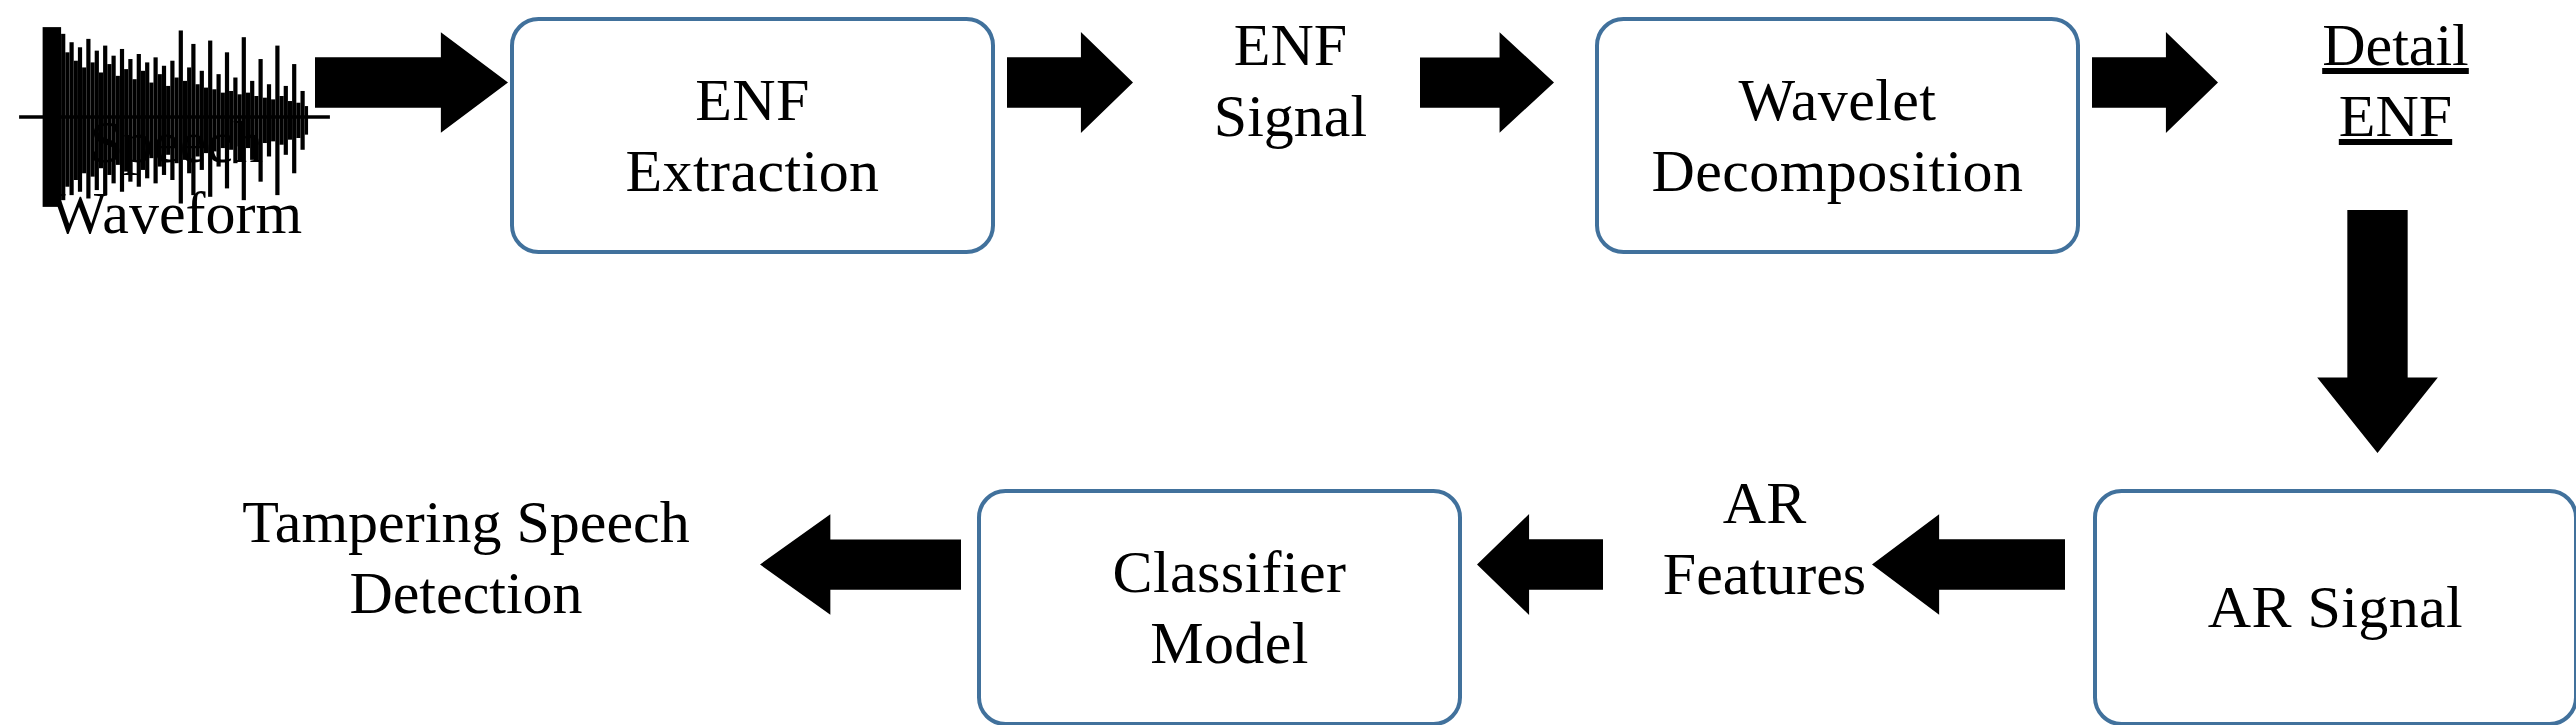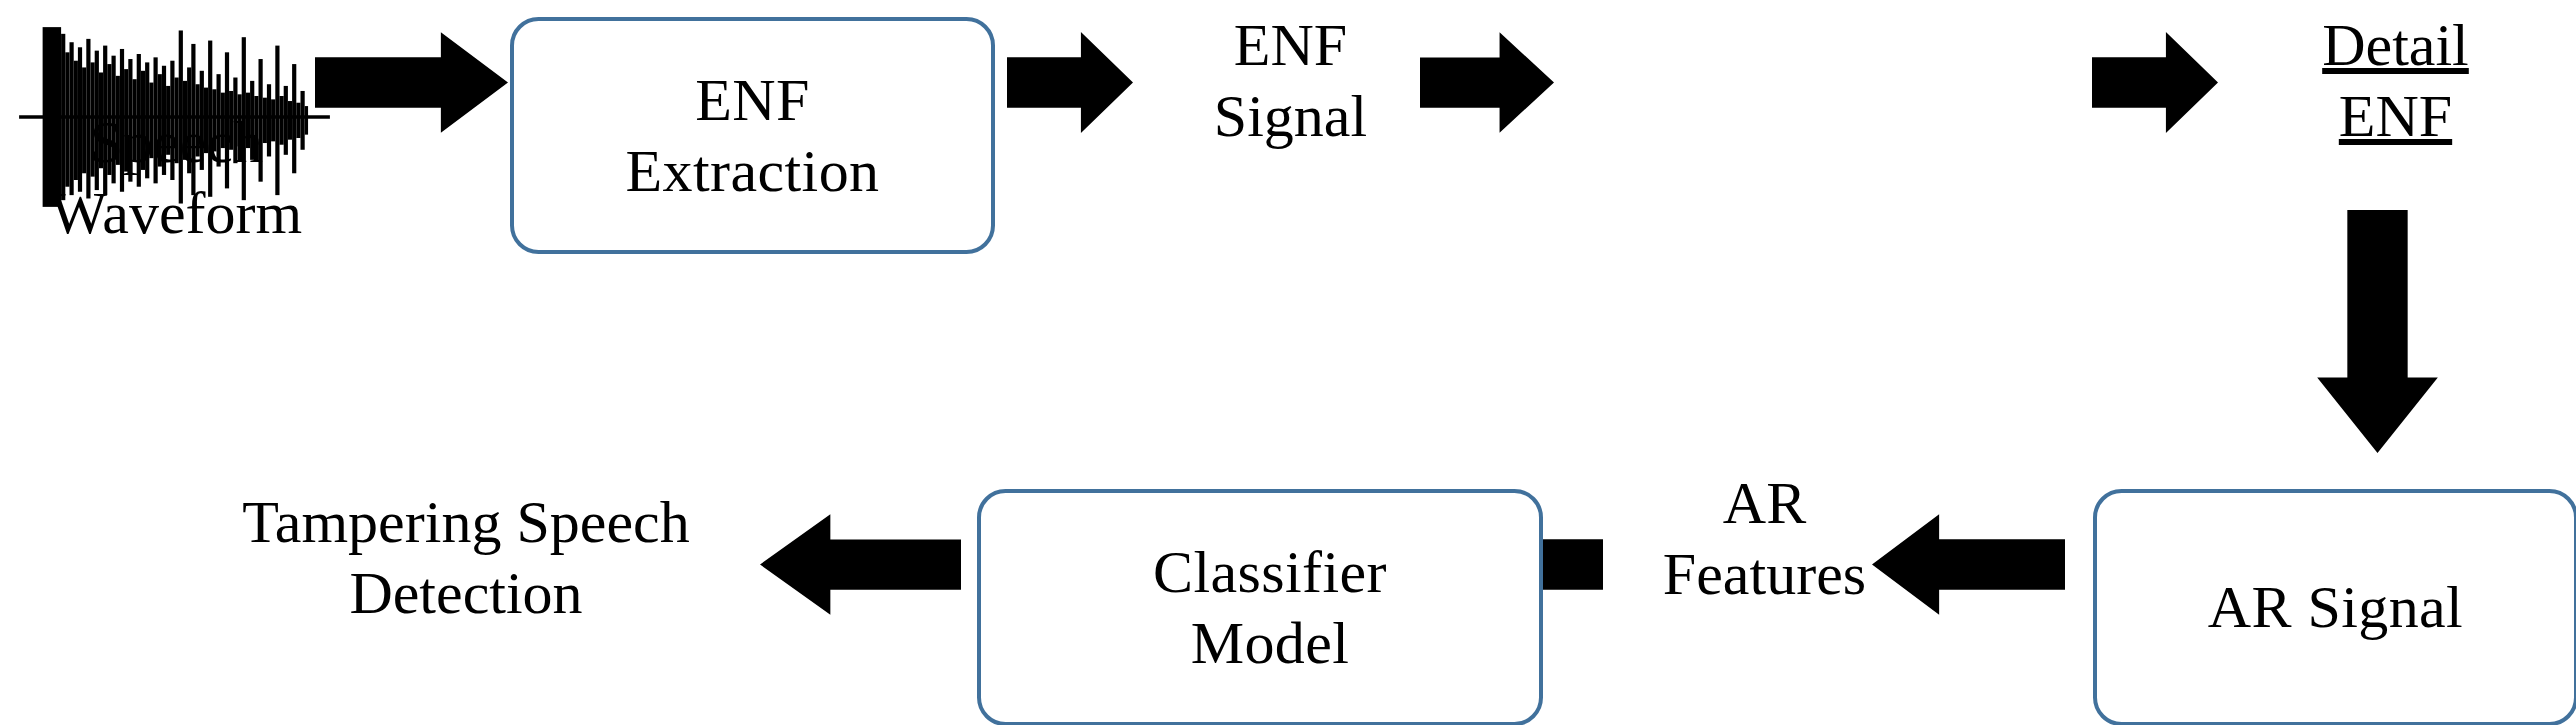--- a/index.html
+++ b/index.html
@@ -68,21 +68,21 @@
   #node-wavelet     { left: 1595px; top: 17px;  width: 485px;  height: 237px; }
   #arrow-4          { left: 2092px; top: 32px;  }
   #label-detail-enf { left: 2236px; top: 10px;  width: 319px; text-decoration: underline; }
 
   #arrow-down       { left: 2317px; top: 210px; }
 
   #node-ar-model    { left: 2093px; top: 489px; width: 485px;  height: 237px; }
   #arrow-5          { left: 1872px; top: 514px; }
   #label-ar-feat    { left: 1605px; top: 468px; width: 319px; text-align: center; }
   #arrow-6          { left: 1477px; top: 514px; }
-  #node-classifier  { left: 977px; top: 489px; width: 566px;  height: 237px; padding-left: 20px; }
+  #node-classifier  { left: 977px; top: 489px; width: 485px;  height: 237px; padding-left: 20px; }
   #arrow-7          { left: 760px;  top: 514px; }
   #label-tampering  { left: 193px;  top: 487px; width: 546px; }
 </style>
 </head>
 <body>
 
 <div class="stage">
 
   <div class="wave" id="wave-speech">
     <svg width="311" height="210" viewBox="0 0 370 250" aria-hidden="true">
@@ -174,20 +174,24 @@
 
   <div class="plain-label" id="label-enf-signal">ENF
 Signal</div>
 
   <div class="arrow" id="arrow-3">
     <svg width="134" height="101" viewBox="0 0 160 120" aria-hidden="true">
       <polygon points="0,30 95,30 95,0 160,60 95,120 95,90 0,90" fill="#000"></polygon>
     </svg>
   </div>
 
+  <div class="node" id="node-wavelet">
+    <span class="node-label">Wavelet
+Decomposition</span>
+  </div>
 
   <div class="arrow" id="arrow-4">
     <svg width="126" height="101" viewBox="0 0 150 120" aria-hidden="true">
       <polygon points="0,30 88,30 88,0 150,60 88,120 88,90 0,90" fill="#000"></polygon>
     </svg>
   </div>
 
   <div class="plain-label" id="label-detail-enf">Detail
 ENF</div>
 

